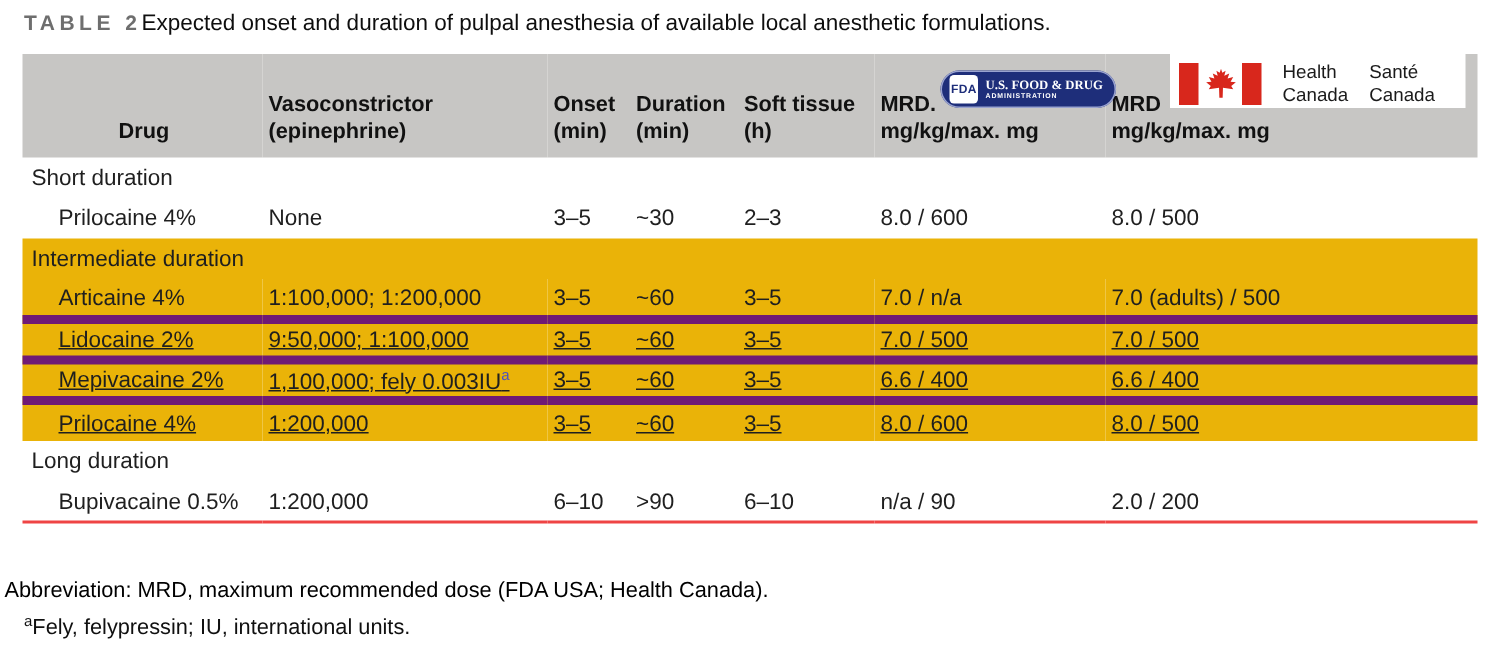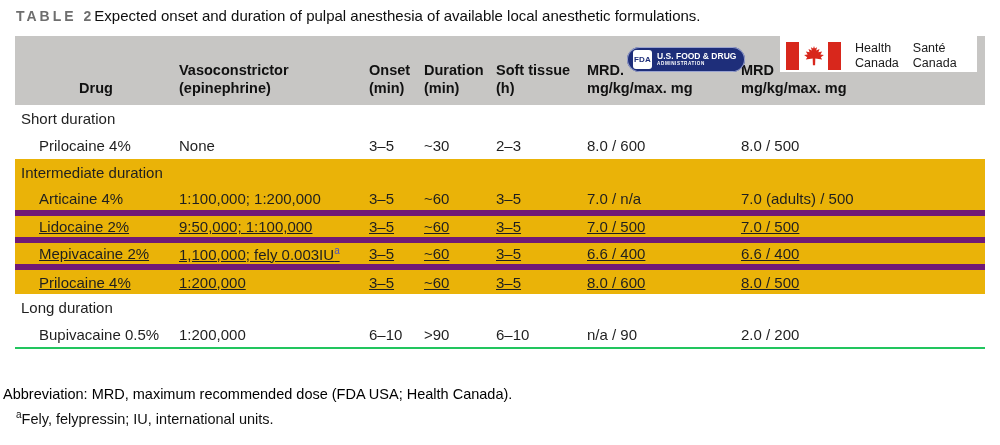--- a/index.html
+++ b/index.html
@@ -19,31 +19,31 @@
   .tbl thead th.first{padding-left:6px;text-align:center;}
   .hline{line-height:18px;}
   .logo-line{display:flex;align-items:flex-end;white-space:nowrap;}
   
   .tbl tbody td{height:27px;vertical-align:middle;color:#1f1f1f;}
   tr.section td{padding-left:6px;height:27px;}
   td.drug{padding-left:24px;}
   tbody.shaded td{background:#eab308;}
   tbody.plain tr.data + tr.data td{border-top:1px solid #ededed;}
   tbody.shaded tr.data + tr.data td{border-top:6px solid #701a75;text-decoration:underline;}
-  tr.lastrow td{border-bottom:2px solid #22c55e;}
+  tr.lastrow td{border-bottom:2px solid #ef4444;}
   sup.blue{color:#4a4fc3;font-size:10px;}
   
   .fda-logo{display:inline-flex;align-items:center;background:#1e2e7a;border-radius:15px;
             height:25px;padding:0 9px 0 6px;margin-left:3px;position:relative;top:-7px;
             box-shadow:0 0 0 1px #9aa3cf inset;}
   .fda-box{background:#ffffff;color:#1e2e7a;font-weight:bold;font-size:8px;width:19px;height:19px;
            border-radius:3px;display:inline-flex;align-items:center;justify-content:center;
            margin-right:5px;letter-spacing:.2px;}
   .fda-text{display:inline-flex;flex-direction:column;line-height:1;}
-  .fda-l1{color:#fff;font-weight:bold;font-size:8.5px;white-space:nowrap;}
+  .fda-l1{color:#fff;font-weight:bold;font-size:8.5px;white-space:nowrap;font-family:Liberation Serif, serif;}
   .fda-l2{color:#fff;font-size:4.6px;letter-spacing:.6px;margin-top:2px;white-space:nowrap;}
   
   .hc-logo{display:inline-flex;align-items:flex-end;background:#ffffff;height:32px;
            padding:2px 20px 2px 6px;margin-left:6px;position:relative;top:-7px;gap:14px;}
   .flag{display:flex;width:55px;height:28px;background:#fff;flex:none;}
   .flag .bar{width:13px;background:#d8271c;}
   .flag .leafwrap{flex:1;display:flex;align-items:center;justify-content:center;}
   .hc-text{display:inline-flex;flex-direction:column;line-height:1.15;font-weight:normal;
            font-size:12.5px;color:#1a1a1a;}
   

